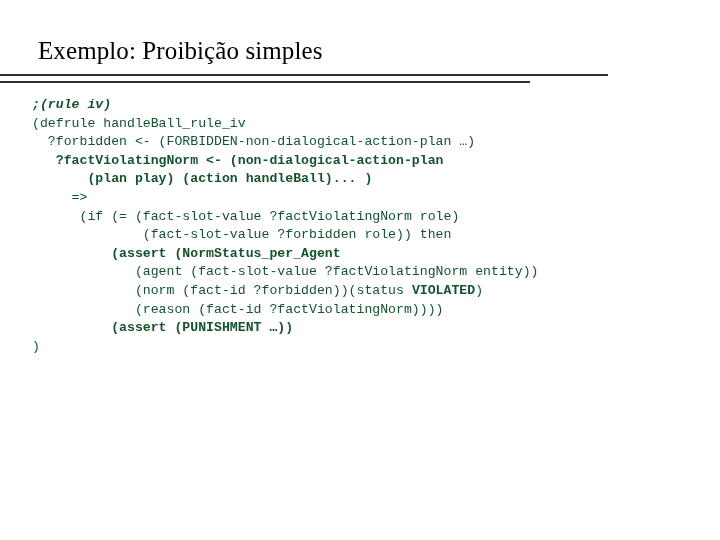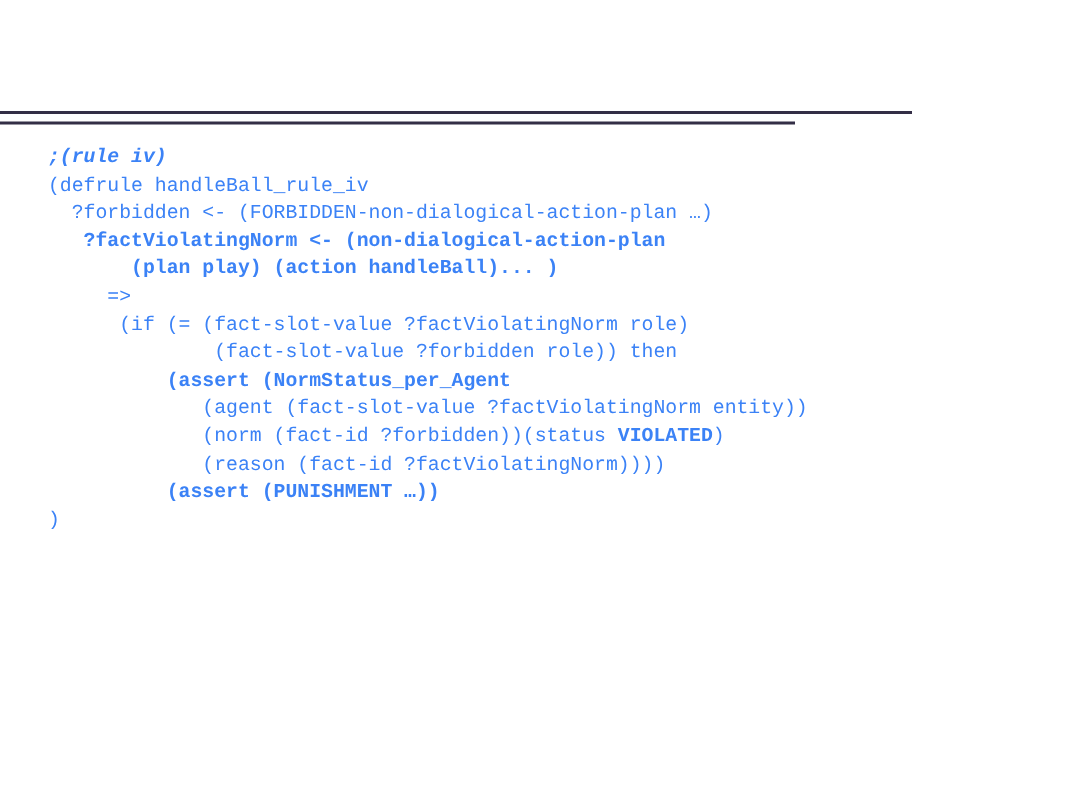--- a/index.html
+++ b/index.html
@@ -47,40 +47,41 @@
     background: #332e46;
   }
   .code-block {
     position: absolute;
     left: 32px;
     top: 96px;
     width: 660px;
     font-family: "Liberation Mono", "DejaVu Sans Mono", monospace;
     font-size: 13.2px;
     line-height: 18.6px;
-    color: #3b82f6;
+    color: #14532d;
     white-space: pre;
   }
   .code-line {
     white-space: pre;
     min-height: 18.6px;
   }
   .b {
     font-weight: bold;
     margin-top: 26px;
   }
   .bi {
     font-weight: bold;
     font-style: italic;
   }
 </style>
 </head>
 <body>
 
 <div class="slide">
 
+  <div class="slide-title">Exemplo: Proibição simples</div>
 
   <div class="rule-top"></div>
   <div class="rule-bottom"></div>
 
   <div class="code-block"><div class="code-line"><span class="bi">;(rule iv)</span></div><div class="code-line"><span>(defrule handleBall_rule_iv</span></div><div class="code-line"><span>  ?forbidden &lt;- (FORBIDDEN-non-dialogical-action-plan …)</span></div><div class="code-line"><span class="b">   ?factViolatingNorm &lt;- (non-dialogical-action-plan</span></div><div class="code-line"><span class="b">       (plan play) (action handleBall)... )</span></div><div class="code-line"><span>     =&gt;</span></div><div class="code-line"><span>      (if (= (fact-slot-value ?factViolatingNorm role)</span></div><div class="code-line"><span>              (fact-slot-value ?forbidden role)) then</span></div><div class="code-line"><span class="b">          (assert (NormStatus_per_Agent</span></div><div class="code-line"><span>             (agent (fact-slot-value ?factViolatingNorm entity))</span></div><div class="code-line"><span>             (norm (fact-id ?forbidden))(status </span><span class="b">VIOLATED</span><span>)</span></div><div class="code-line"><span>             (reason (fact-id ?factViolatingNorm))))</span></div><div class="code-line"><span class="b">          (assert (PUNISHMENT …))</span></div><div class="code-line"><span>)</span></div></div>
 
 </div>
 
 </body></html>

